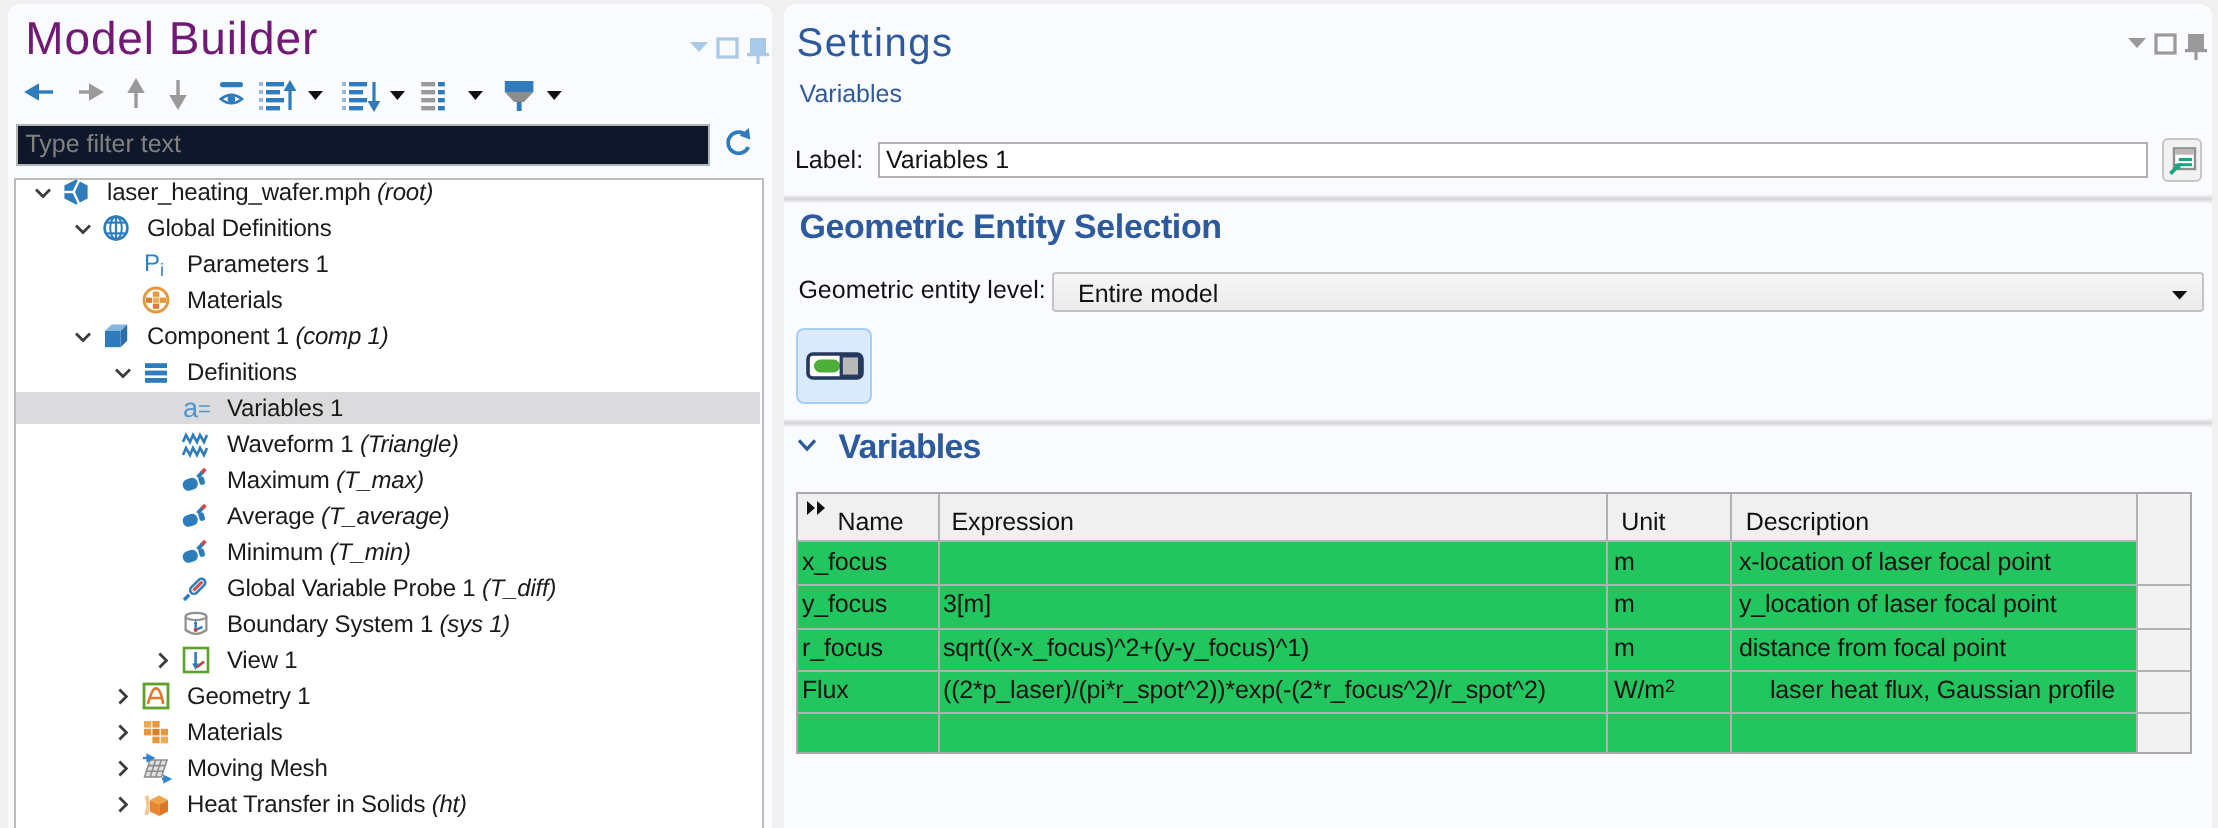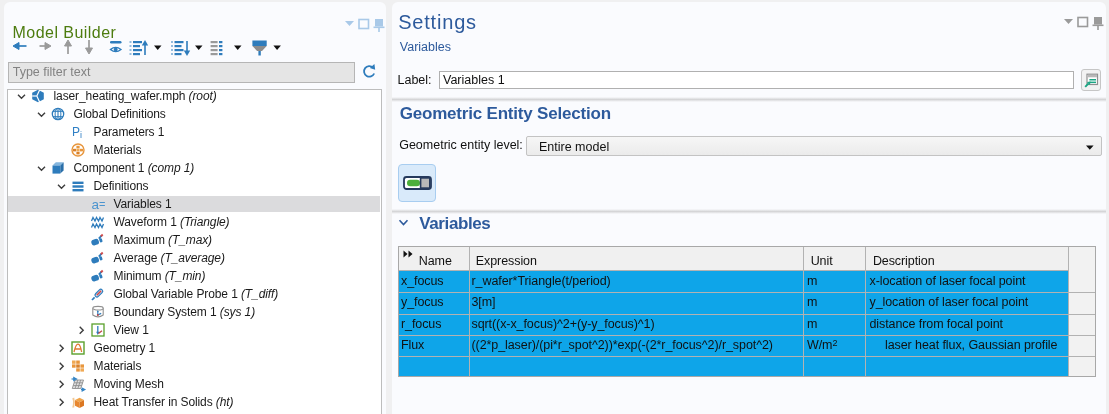--- a/index.html
+++ b/index.html
@@ -2,38 +2,38 @@
 <html><head>
 <meta charset="utf-8">
 <style>
 * { margin:0; padding:0; box-sizing:border-box; }
 html,body { width:1109px; height:414px; overflow:hidden; }
 body { background:#f0f0f1; font-family:"Liberation Sans",sans-serif; position:relative; }
 .panel { position:absolute; background:#fafbfe; top:2px; bottom:0; border-radius:6px 6px 0 0; }
 #lp { left:4px; width:381.6px; }
 #rp { left:392.3px; width:713.7px; }
 .abs { position:absolute; }
-#lp-title { left:8.6px; top:21px; font-size:16px; line-height:20px; color:#4d7c0f; letter-spacing:0.45px; }
+#lp-title { left:8.6px; top:7px; font-size:23px; line-height:20px; color:#701a75; letter-spacing:0.45px; }
 #rp-title { left:5.9px; top:10.3px; font-size:20px; line-height:20px; color:#2d5a9c; letter-spacing:0.8px; }
 #rp-sub { left:7.5px; top:38px; font-size:12.5px; line-height:15px; color:#2d5a9c; }
 .treerow { position:absolute; height:18px; line-height:18px; font-size:12px; letter-spacing:-0.1px; color:#1a1a1a; white-space:nowrap; }
 .sel { position:absolute; left:3.8px; width:372px; height:16px; background:#dbdbdd; }
 svg { position:absolute; overflow:visible; }
 .it { font-style:italic; }
-#filter { position:absolute; left:3.7px; top:60px; width:347.3px; height:21px; background:#e5e5e5; border:1px solid #b5b5b5; font-size:12.5px; color:#828282; line-height:18px; padding-left:4px; }
+#filter { position:absolute; left:3.7px; top:60px; width:347.3px; height:21px; background:#0f172a; border:1px solid #b5b5b5; font-size:12.5px; color:#828282; line-height:18px; padding-left:4px; }
 #treebox { position:absolute; left:2.8px; top:87px; width:375px; height:325px; background:#fff; border:1px solid #bdbdbd; border-bottom:none; }
 #labelrow { position:absolute; left:5.2px; top:70.5px; font-size:12.5px; line-height:15px; color:#111; }
 #labelinput { position:absolute; left:47.2px; top:69px; width:634.5px; height:18px; background:#fff; border:1px solid #b0b0b0; font-size:12.5px; color:#111; line-height:17px; padding-left:2.5px; }
 #editbtn { position:absolute; left:688.9px; top:67px; width:20.3px; height:22px; background:#f2f2f2; border:1px solid #c6c6c6; border-radius:3px; }
 .sep { position:absolute; left:0; width:100%; height:5px; background:linear-gradient(#fafbfe,#d5d5d7 50%,#fafbfe); }
 .sechead { position:absolute; font-size:17px; font-weight:bold; line-height:15px; color:#2d5a9c; }
 #gelabel { position:absolute; left:6.9px; top:136.3px; font-size:12.5px; line-height:15px; color:#111; }
 #dropdown { position:absolute; left:133.7px; top:133.8px; width:576px; height:20.5px; background:linear-gradient(#f6f6f6,#ebebeb); border:1px solid #c3c3c3; border-radius:2px; font-size:12.5px; color:#111; line-height:21px; padding-left:12px; }
 #togglebtn { position:absolute; left:5.7px; top:162px; width:38px; height:38px; background:#d9eafa; border:1px solid #a8cdf0; border-radius:4px; }
-#tbl { position:absolute; left:5.7px; top:244px; width:698px; height:131px; background:#0ea5e9; border:1px solid #a8a8a8; }
+#tbl { position:absolute; left:5.7px; top:244px; width:698px; height:131px; background:#22c55e; border:1px solid #a8a8a8; }
 .hl { position:absolute; left:0; width:100%; height:1px; background:#b2b2b2; }
 .vl { position:absolute; top:0; width:1px; height:100%; background:#b2b2b2; }
 .cell { position:absolute; font-size:12.5px; line-height:15px; letter-spacing:-0.08px; color:#111; white-space:nowrap; }
 #thead { position:absolute; left:0; top:0; width:100%; height:24px; background:#f0f0f0; border-bottom:1px solid #b2b2b2; }
 #lastcol { position:absolute; top:0; height:100%; background:#f2f2f2; }
 sup { font-size:9px; vertical-align:3px; line-height:0; }
 </style>
 </head>
 <body>
 
@@ -359,21 +359,20 @@
     <div class="hl" style="top:109px"></div>
     <svg style="left:4.5px;top:3px" width="12" height="8" viewBox="0 0 12 8">
         <polygon points="0.5,0.5 0.5,7.5 4.5,4" fill="#111"></polygon>
         <polygon points="5.5,0.5 5.5,7.5 9.5,4" fill="#111"></polygon>
       </svg>
     <div class="cell" style="left:19.8px;top:7.4px">Name</div>
     <div class="cell" style="left:76.8px;top:7.4px">Expression</div>
     <div class="cell" style="left:411.7px;top:7.4px">Unit</div>
     <div class="cell" style="left:473.9px;top:7.4px">Description</div>
     <div class="cell" style="left:2px;top:27px">x_focus</div>
-    <div class="cell" style="left:72.5px;top:27px">r_wafer*Triangle(t/period)</div>
     <div class="cell" style="left:408px;top:27px">m</div>
     <div class="cell" style="left:470.5px;top:27px">x-location of laser focal point</div>
     <div class="cell" style="left:2px;top:48px">y_focus</div>
     <div class="cell" style="left:72.5px;top:48px">3[m]</div>
     <div class="cell" style="left:408px;top:48px">m</div>
     <div class="cell" style="left:470.5px;top:48px">y_location of laser focal point</div>
     <div class="cell" style="left:2px;top:69.5px">r_focus</div>
     <div class="cell" style="left:72.5px;top:69.5px">sqrt((x-x_focus)^2+(y-y_focus)^1)</div>
     <div class="cell" style="left:408px;top:69.5px">m</div>
     <div class="cell" style="left:470.5px;top:69.5px">distance from focal point</div>

